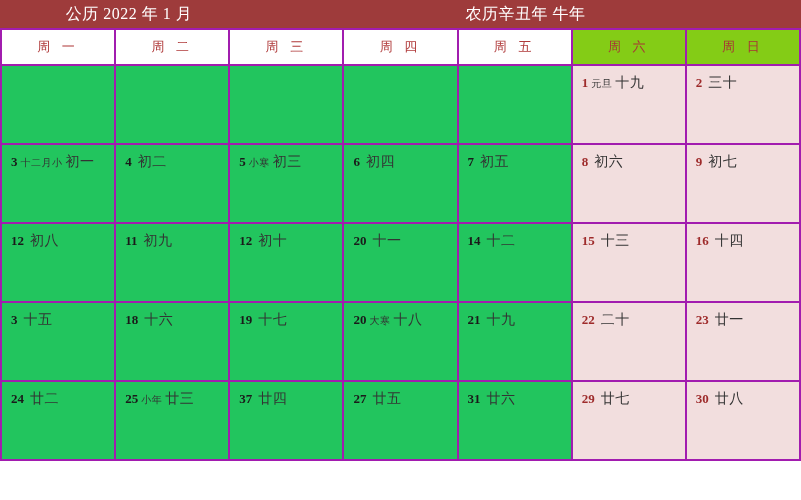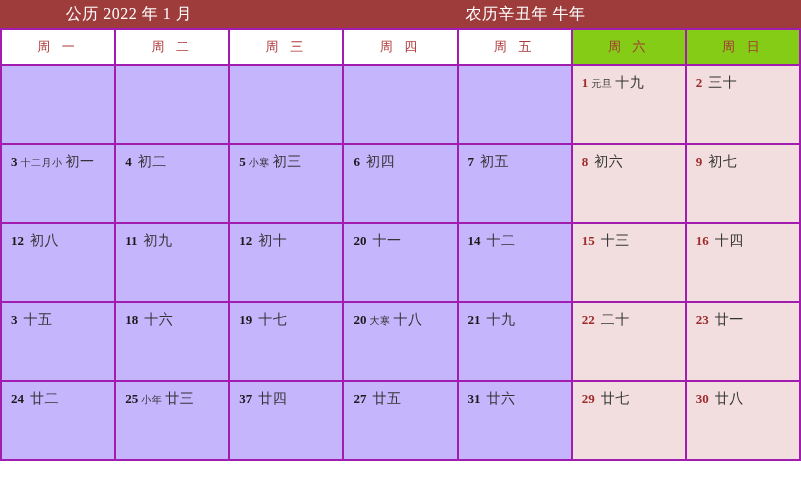--- a/index.html
+++ b/index.html
@@ -65,21 +65,21 @@
     letter-spacing: 4px;
     font-family: "Liberation Sans", sans-serif;
   }
   .weekday-row th.weekend {
     background: #84cc16;
     color: #a83535;
   }
   .day-cell {
     height: 69px;
     vertical-align: top;
-    background: #c4b5fd;
+    background: #22c55e;
     position: relative;
   }
   .day-cell.weekend {
     background: #f2dede;
   }
   .day-inner {
     padding: 4px 5px 0 5px;
     line-height: 1;
     white-space: nowrap;
     overflow: hidden;

